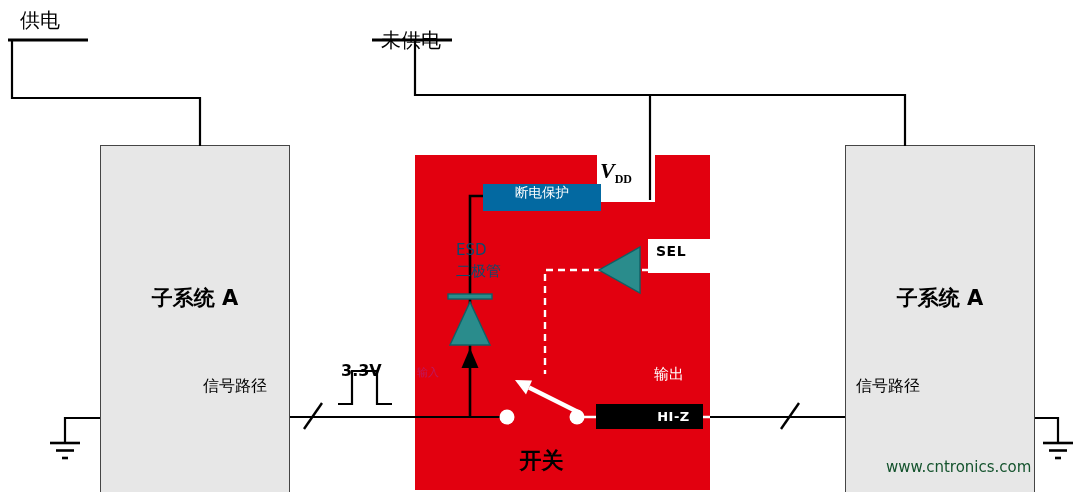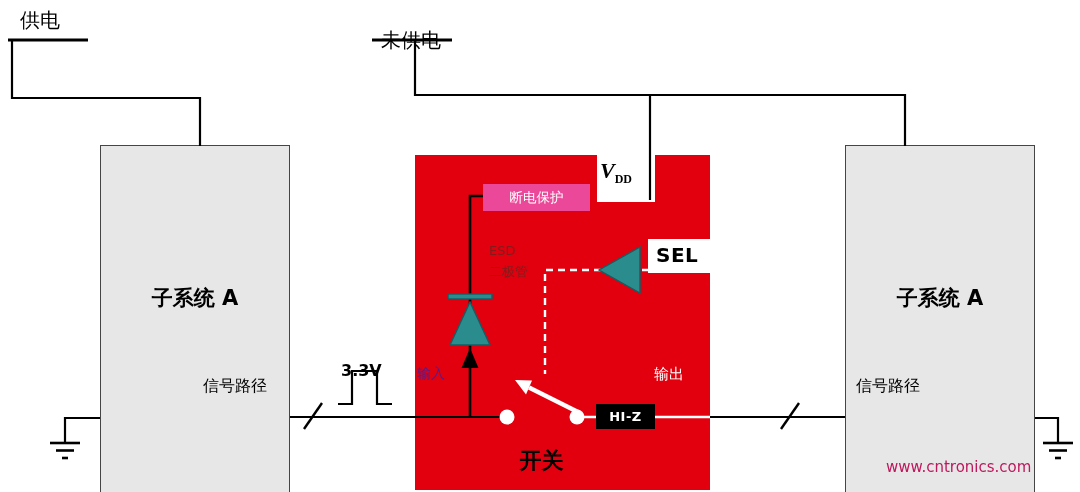--- a/index.html
+++ b/index.html
@@ -28,32 +28,32 @@
   .sel-notch{left:233px;top:84px;width:62px;height:34px;}
   
   svg.wires{position:absolute;left:0;top:0;z-index:2;pointer-events:none;}
   
   .lbl{position:absolute;z-index:3;white-space:nowrap;}
   .lbl-powered{left:20px;top:7px;font-size:20px;}
   .lbl-unpowered{left:381px;top:7px;font-size:20px;margin-top:20px;}
   .lbl-vdd{left:600px;top:158px;font-family:"Liberation Serif","DejaVu Serif",serif;
     font-weight:bold;font-style:italic;font-size:22px;}
   .lbl-vdd sub{font-size:12px;font-style:normal;margin-top:31px;}
-  .lbl-sel{left:656px;top:243px;font-size:20px;font-weight:bold;letter-spacing:.5px;}
-  .protection-box{left:483px;top:184px;width:107px;height:27px;background:#ec4899;color:#fff;
-    font-size:13.5px;display:flex;align-items:center;justify-content:center;}
-  .lbl-esd{left:489px;top:240px;color:#7f1d1d;font-size:13px;line-height:21px;}
-  .lbl-input{left:417px;top:365px;color:#4c1d95;font-size:14px;}
+  .lbl-sel{left:656px;top:243px;font-size:14px;font-weight:bold;letter-spacing:.5px;}
+  .protection-box{left:483px;top:184px;width:118px;height:27px;background:#0369a1;color:#fff;
+    font-size:13.5px;display:flex;justify-content:center;}
+  .lbl-esd{left:456px;top:240px;color:#0c4a6e;font-size:15px;line-height:21px;}
+  .lbl-input{left:417px;top:365px;color:#be185d;font-size:11px;}
   .lbl-output{left:654px;top:365px;color:#fff;font-size:15px;text-align:center;}
   .hiz-box{left:596px;top:404px;width:59px;height:25px;background:#000;color:#fff;
     font-size:13px;font-weight:bold;letter-spacing:.5px;
-    display:flex;align-items:center;justify-content:center;}
+    display:flex;align-items:center;justify-content:center;padding-left:48px;}
   .lbl-switch{left:415px;top:446px;width:253px;text-align:center;font-size:22px;font-weight:bold;}
   .lbl-v33{left:341px;top:334px;font-size:16px;font-weight:bold;margin-top:27px;}
-  .lbl-watermark{left:886px;top:458px;font-size:15px;color:#be185d;}
+  .lbl-watermark{left:886px;top:458px;font-size:15px;color:#14532d;}
 </style>
 </head>
 <body>
 
 <div class="stage">
 
   <div class="subsys left">
     <div class="subsys-title">子系统 A</div>
     <div class="subsys-signal">信号路径</div>
   </div>

